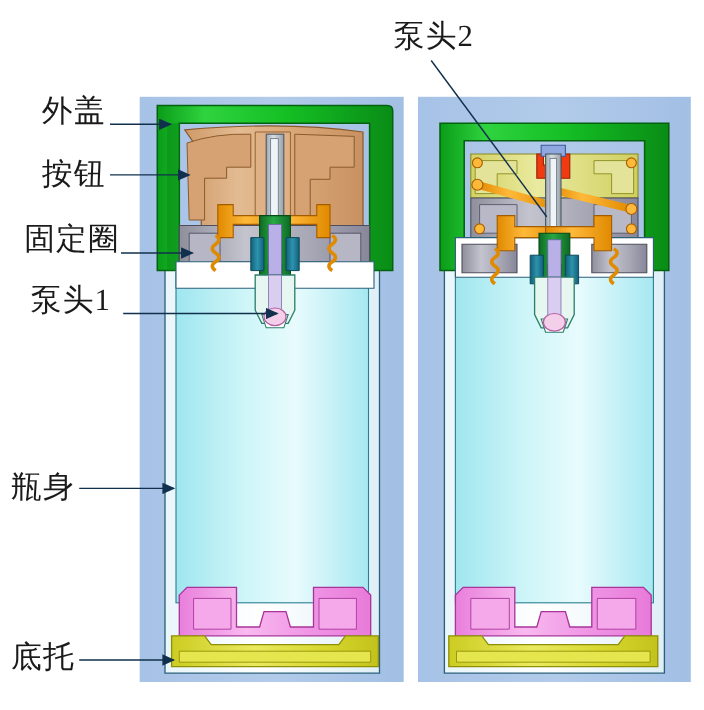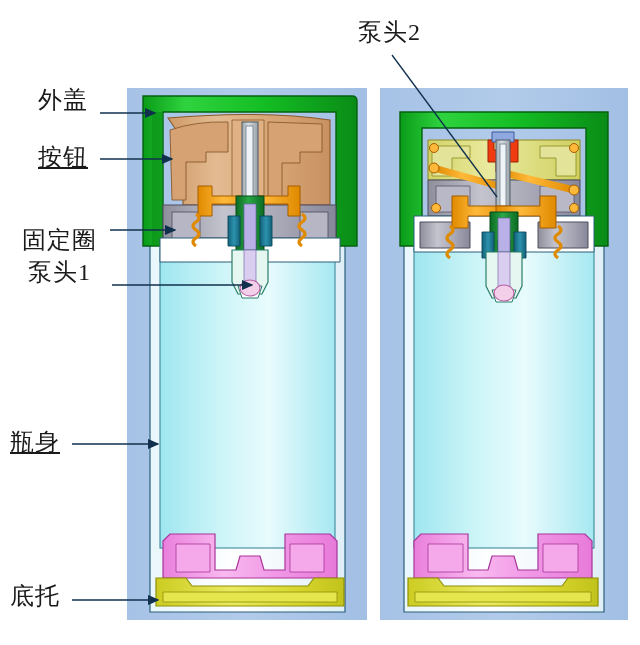--- a/index.html
+++ b/index.html
@@ -7,21 +7,21 @@
     width:640px;height:645px;position:relative;overflow:hidden;
     font-family:"Liberation Serif","DejaVu Serif",serif;
     background:#ffffff;
   }
   #stage{position:absolute;inset:0;width:640px;height:645px;}
   .svg-root{position:absolute;left:0;top:0;width:640px;height:645px;}
 
   .label-text{
     position:absolute;
     font-family:"Liberation Serif","DejaVu Serif",serif;
-    font-size:24px;
+    font-size:28px;
     color:#1a1a1a;
     white-space:nowrap;
     letter-spacing:1px;
     line-height:1;
     font-weight:400;
   }
 </style>
 </head>
 <body>
 
@@ -220,25 +220,25 @@
       <line x1="110" y1="230" x2="175" y2="230" marker-end="url(#arrowHead)"></line>
       <line x1="112" y1="285" x2="252" y2="285" marker-end="url(#arrowHead)"></line>
       <line x1="72" y1="444" x2="158" y2="444" marker-end="url(#arrowHead)"></line>
       <line x1="72" y1="600" x2="158" y2="600" marker-end="url(#arrowHead)"></line>
       <line x1="392" y1="55" x2="497" y2="197"></line>
     </g>
   </svg>
 
   <div class="label-text" style="left:38px;top:88px;">外盖</div>
 
-  <div class="label-text" style="left:38px;top:145px;text-decoration:underline;">按钮</div>
-
-  <div class="label-text" style="left:22px;top:228px;">固定圈</div>
+  <div class="label-text" style="left:38px;top:145px;">按钮</div>
+
+  <div class="label-text" style="left:22px;top:204px;">固定圈</div>
 
   <div class="label-text" style="left:28px;top:260px;">泵头1</div>
 
-  <div class="label-text" style="left:10px;top:430px;text-decoration:underline;">瓶身</div>
+  <div class="label-text" style="left:10px;top:430px;">瓶身</div>
 
   <div class="label-text" style="left:10px;top:586px;font-family:Liberation Mono, monospace;">底托</div>
 
   <div class="label-text" style="left:358px;top:20px;">泵头2</div>
 
 </div>
 
 </body></html>

